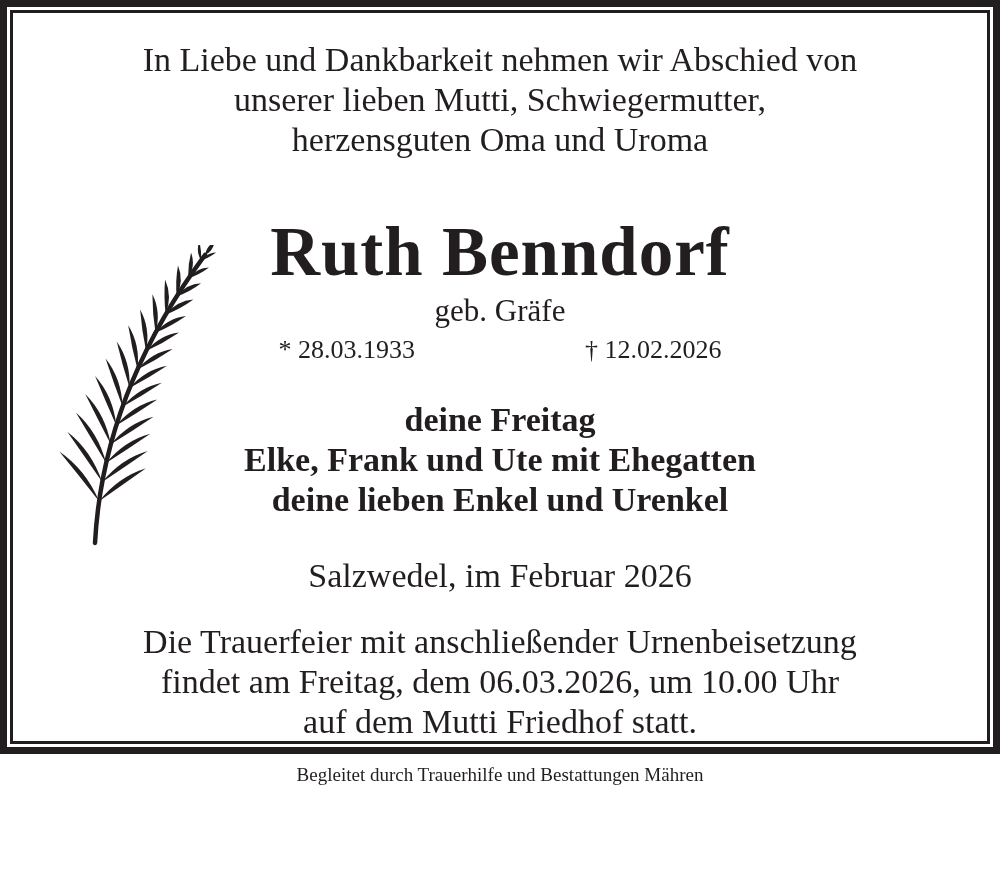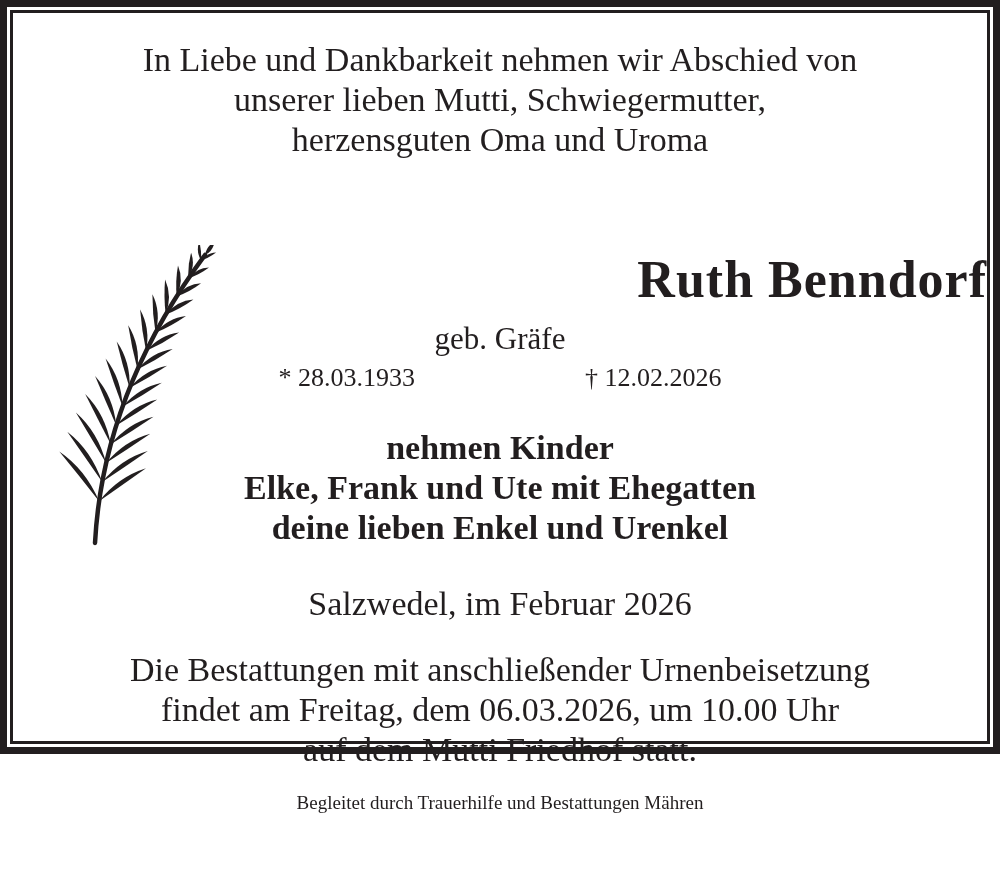--- a/index.html
+++ b/index.html
@@ -28,26 +28,25 @@
     left: 40px; top: 232px;
     width: 168px; height: 308px;
     pointer-events: none;
   }
   .intro {
     margin-top: 27px;
     font-size: 34px;
     line-height: 40px;
   }
   .deceased-name {
-    margin-top: 80px;
-    font-size: 52px;
+    margin-top: 52px;
+    font-size: 69px;
     line-height: 80px;
     font-weight: bold;
     letter-spacing: 1px;
-    text-align: right;
   }
   .maiden-name {
     margin-top: 2px;
     font-size: 31px;
     line-height: 34px;
   }
   .dates-row {
     margin-top: 2px;
     display: flex;
     justify-content: center;
@@ -125,29 +124,29 @@
     <div class="deceased-name">Ruth Benndorf</div>
 
     <div class="maiden-name">geb. Gräfe</div>
 
     <div class="dates-row">
       <span>* 28.03.1933</span>
       <span>† 12.02.2026</span>
     </div>
 
     <div class="mourning">
-      <div class="bold-line">nehmen Kinder</div>
+      <div class="bold-line">deine Freitag</div>
       <div class="bold-line">Elke, Frank und Ute mit Ehegatten</div>
       <div class="bold-line">deine lieben Enkel und Urenkel</div>
     </div>
 
     <div class="place-date">Salzwedel, im Februar 2026</div>
 
     <div class="funeral">
-      <div>Die Bestattungen mit anschließender Urnenbeisetzung</div>
+      <div>Die Trauerfeier mit anschließender Urnenbeisetzung</div>
       <div>findet am Freitag, dem 06.03.2026, um 10.00 Uhr</div>
       <div>auf dem Mutti Friedhof statt.</div>
     </div>
 
     <div class="footer-note">Begleitet durch Trauerhilfe und Bestattungen Mähren</div>
 
   </div>
 </div>
 
 </body></html>

